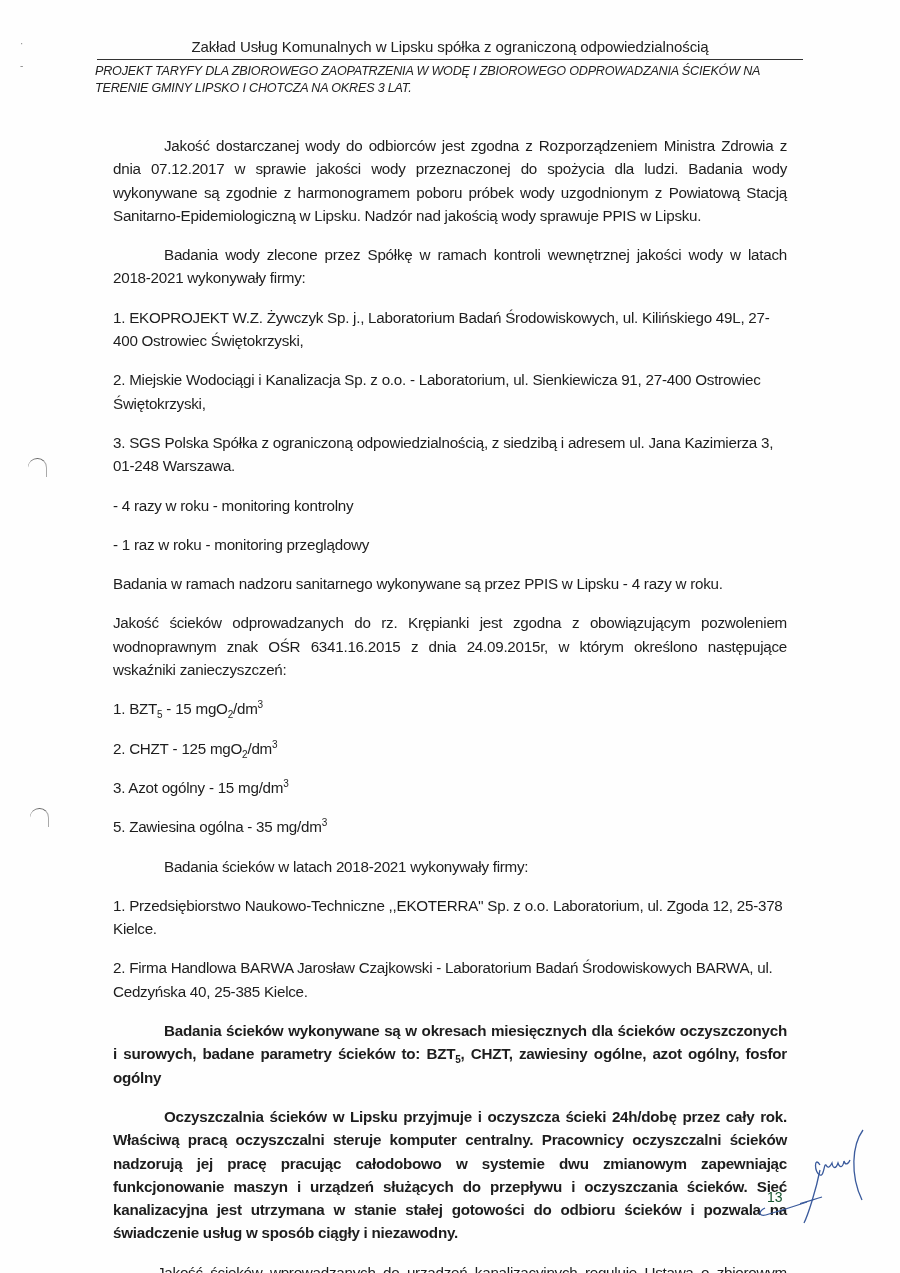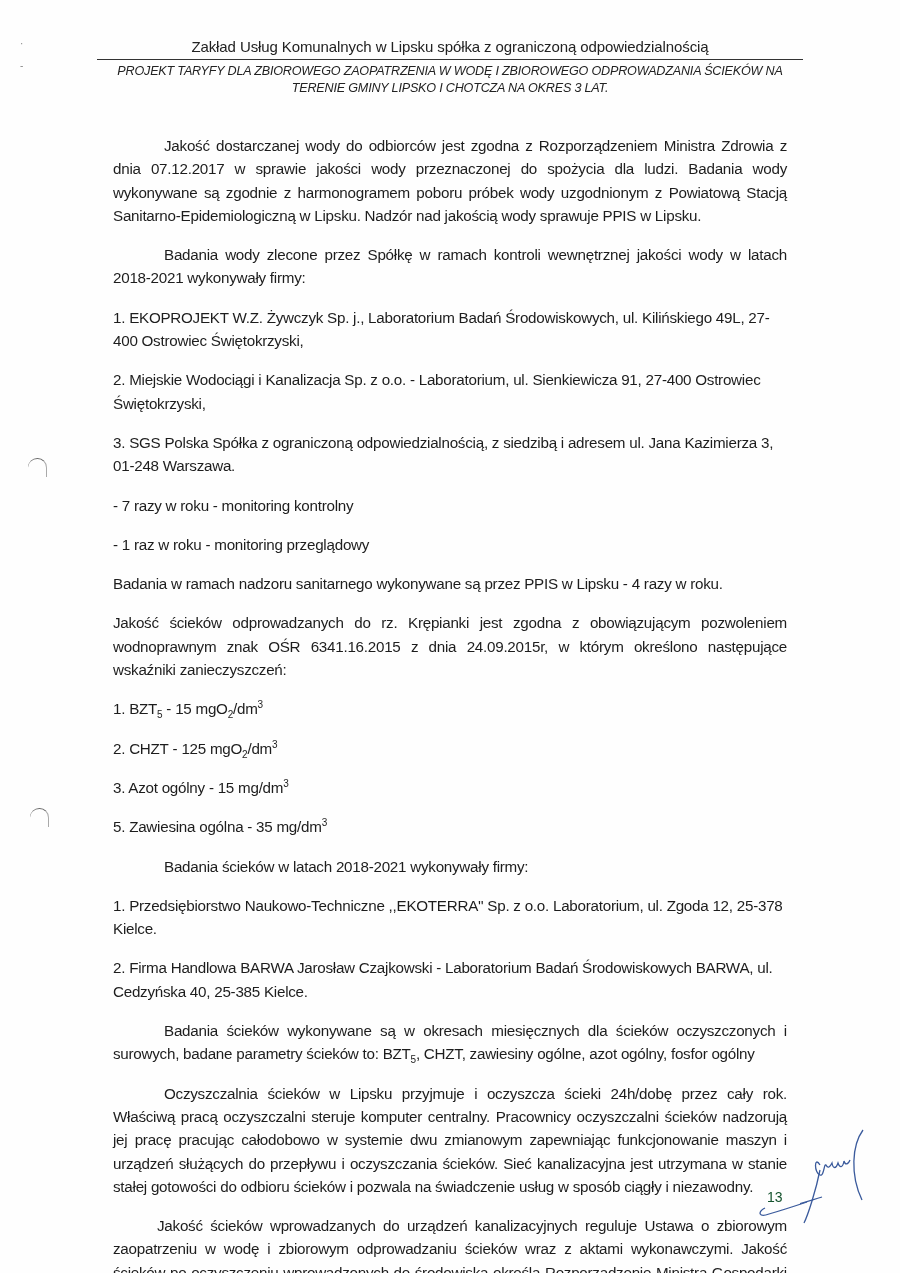--- a/index.html
+++ b/index.html
@@ -38,21 +38,21 @@
       width: 706px;
       top: 59px;
       height: 0;
       border-top: 1.4px solid #333;
     }
     .header-title {
       position: absolute;
       left: 95px;
       width: 710px;
       top: 63px;
-      text-align: center;
+      text-align: left;
       font-size: 12.6px;
       font-style: italic;
       line-height: 17px;
       color: #222;
       letter-spacing: -0.2px;
     }
     .body-text {
       position: absolute;
       left: 97px;
       width: 706px;
@@ -70,20 +70,21 @@
       text-align: justify;
     }
     .indent {
       text-indent: 51px;
     }
     .indent-sm {
       text-indent: 44px;
     }
     .gap-after {
       margin-bottom: 4px !important;
+      font-weight: bold;
     }
     sub, sup {
       font-size: 10px;
       line-height: 0;
     }
     .margin-mark {
       position: absolute;
       color: #888;
       font-size: 10px;
     }
@@ -131,21 +132,21 @@
   <div class="body-text">
     <p class="justify indent">Jakość dostarczanej wody do odbiorców jest zgodna z Rozporządzeniem Ministra Zdrowia z dnia 07.12.2017 w sprawie jakości wody przeznaczonej do spożycia dla ludzi. Badania wody wykonywane są zgodnie z harmonogramem poboru próbek wody uzgodnionym z  Powiatową Stacją Sanitarno-Epidemiologiczną w Lipsku. Nadzór nad jakością wody sprawuje PPIS w Lipsku.</p>
     <p class="justify indent">Badania wody zlecone przez Spółkę  w ramach kontroli wewnętrznej jakości wody w latach 2018-2021 wykonywały firmy:</p>
 
     <div>
       <p>1. EKOPROJEKT W.Z. Żywczyk Sp. j., Laboratorium Badań Środowiskowych, ul. Kilińskiego 49L, 27-400 Ostrowiec Świętokrzyski,</p>
       <p>2. Miejskie Wodociągi i Kanalizacja Sp. z o.o. - Laboratorium, ul. Sienkiewicza 91, 27-400 Ostrowiec Świętokrzyski,</p>
       <p>3. SGS Polska Spółka z ograniczoną odpowiedzialnością, z siedzibą i adresem ul. Jana Kazimierza 3, 01-248 Warszawa.</p>
     </div>
 
-    <p>- 7 razy w roku -  monitoring kontrolny</p>
+    <p>- 4 razy w roku -  monitoring kontrolny</p>
     <p>- 1 raz w roku -  monitoring przeglądowy</p>
     <p>Badania w ramach nadzoru sanitarnego wykonywane są  przez PPIS w Lipsku - 4 razy w roku.</p>
 
     <p class="justify">Jakość ścieków odprowadzanych do rz. Krępianki jest zgodna z obowiązującym pozwoleniem wodnoprawnym znak OŚR 6341.16.2015 z dnia 24.09.2015r, w którym określono następujące wskaźniki zanieczyszczeń:</p>
 
     <div>
       <p><span>1. BZT</span><sub>5</sub><span> - 15 mgO</span><sub>2</sub><span>/dm</span><sup>3</sup></p>
       <p><span>2. CHZT</span><sub></sub><span> - 125 mgO</span><sub>2</sub><span>/dm</span><sup>3</sup></p>
       <p><span>3. Azot ogólny</span><span> - 15 mg</span><span>/dm</span><sup>3</sup></p>
       <p><span>5. Zawiesina ogólna</span><span> - 35 mg</span><span>/dm</span><sup>3</sup></p>

